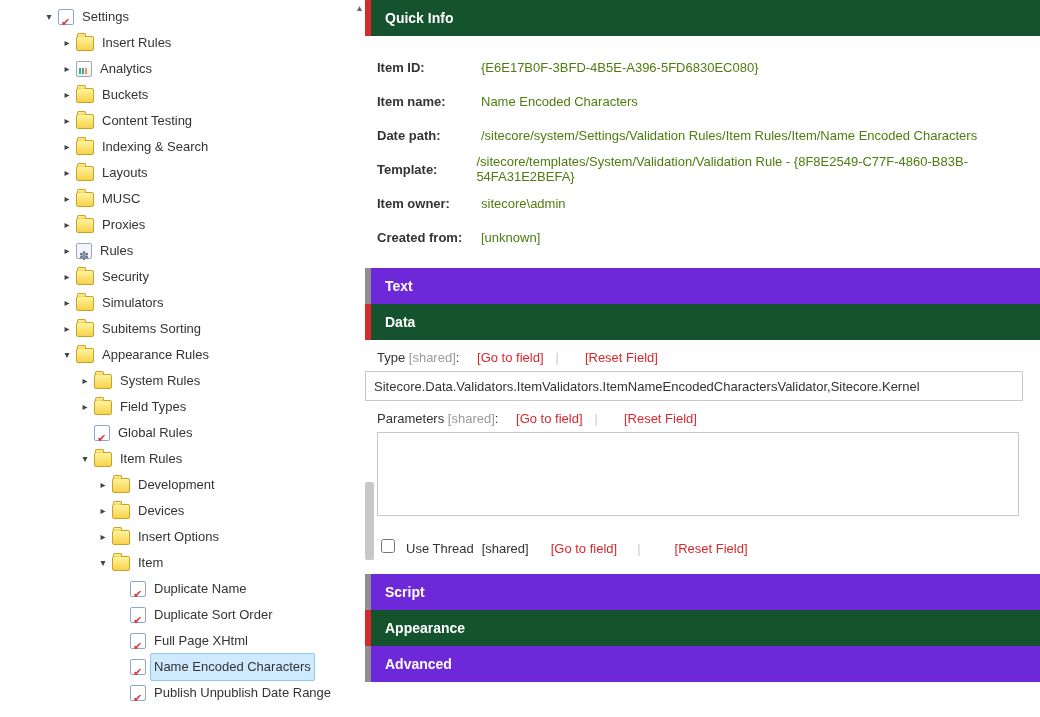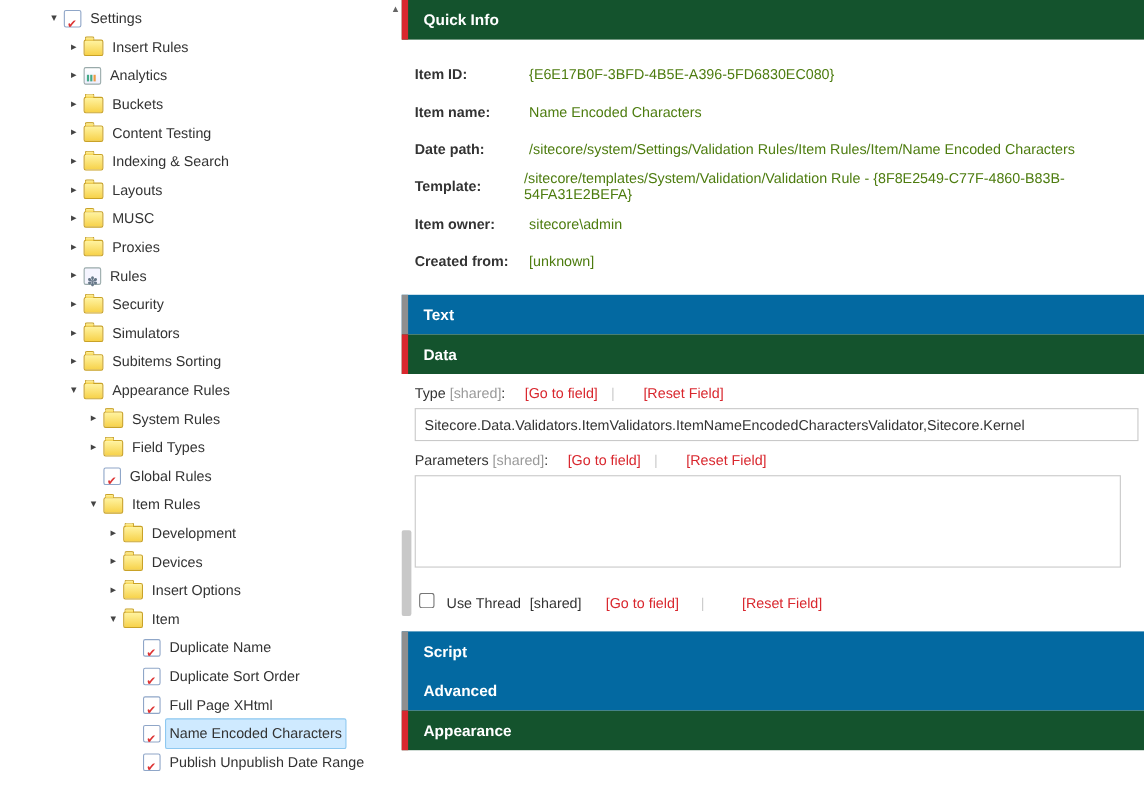--- a/index.html
+++ b/index.html
@@ -23,31 +23,31 @@
 .lbl{padding:0 4px}
 .sel{background:#cfeaff;border:1px solid #8ec8f0;border-radius:2px;padding:0 3px}
 
 .caret-col{width:10px;background:#fff;position:relative}
 .caret-col .up{position:absolute;top:2px;left:2px;font-size:10px;color:#666}
 
 .right{flex:1;height:100%;overflow:auto;background:#fff;position:relative}
 .scrollstub{position:absolute;left:0;top:482px;width:9px;height:78px;background:#c8c8c8;border-radius:2px}
 .sect{height:36px;line-height:36px;padding-left:14px;color:#fff;font-weight:bold;font-size:14px}
 .sect.dark{background:#14532d;border-left:6px solid #d9272e}
-.sect.gray{background:#0369a1;border-left:6px solid #d9272e}
+.sect.gray{background:#6d28d9;border-left:6px solid #d9272e}
 .sect.gray.noedge{border-left:6px solid #8f8f8f}
 .fields{padding:14px 0 14px 12px}
 .row{display:flex;height:34px;align-items:center}
 .k{width:104px;font-weight:bold;color:#333}
 .v{color:#4d7c0f}
 .fieldhdr{margin:10px 0 6px 12px;color:#333}
 .fieldhdr .shared{color:#9a9a9a}
 .fieldhdr .lnk{color:#d9272e;margin-left:14px;cursor:pointer}
 .fieldhdr .sep{color:#ccc;margin:0 12px}
-.inp{margin-left:12px;border:1px solid #c9c9c9;background:#fff;height:28px;width:640px;padding:0 8px;font-size:13px;color:#333}
+.inp{margin-left:0;border:1px solid #c9c9c9;background:#fff;height:28px;width:640px;padding:0 8px;font-size:13px;color:#333}
 .parabox{margin-left:12px;border:1px solid #c9c9c9;background:#fff;height:82px;width:640px}
 .chk{margin:20px 0 18px 12px;display:flex;align-items:flex-end;gap:8px}
 .chk input{width:14px;height:14px}
 .chk .lnk{color:#d9272e;margin-left:14px;cursor:pointer}
 .chk .sep{color:#ccc;margin:0 12px}
 </style>
 </head>
 <body>
 
 <div class="root">
@@ -309,17 +309,17 @@
     <div class="chk">
       <input type="checkbox" style="">
       <span>Use Thread</span>
         <span class="shared"> [shared]</span>
       <span class="lnk">[Go to field]</span>
         <span class="sep">|</span>
         <span class="lnk">[Reset Field]</span>
     </div>
 
     <div class="sect gray noedge">Script</div>
+    <div class="sect dark">Appearance</div>
     <div class="sect gray noedge">Advanced</div>
-    <div class="sect dark">Appearance</div>
   </div>
 
 </div>
 
 </body></html>

